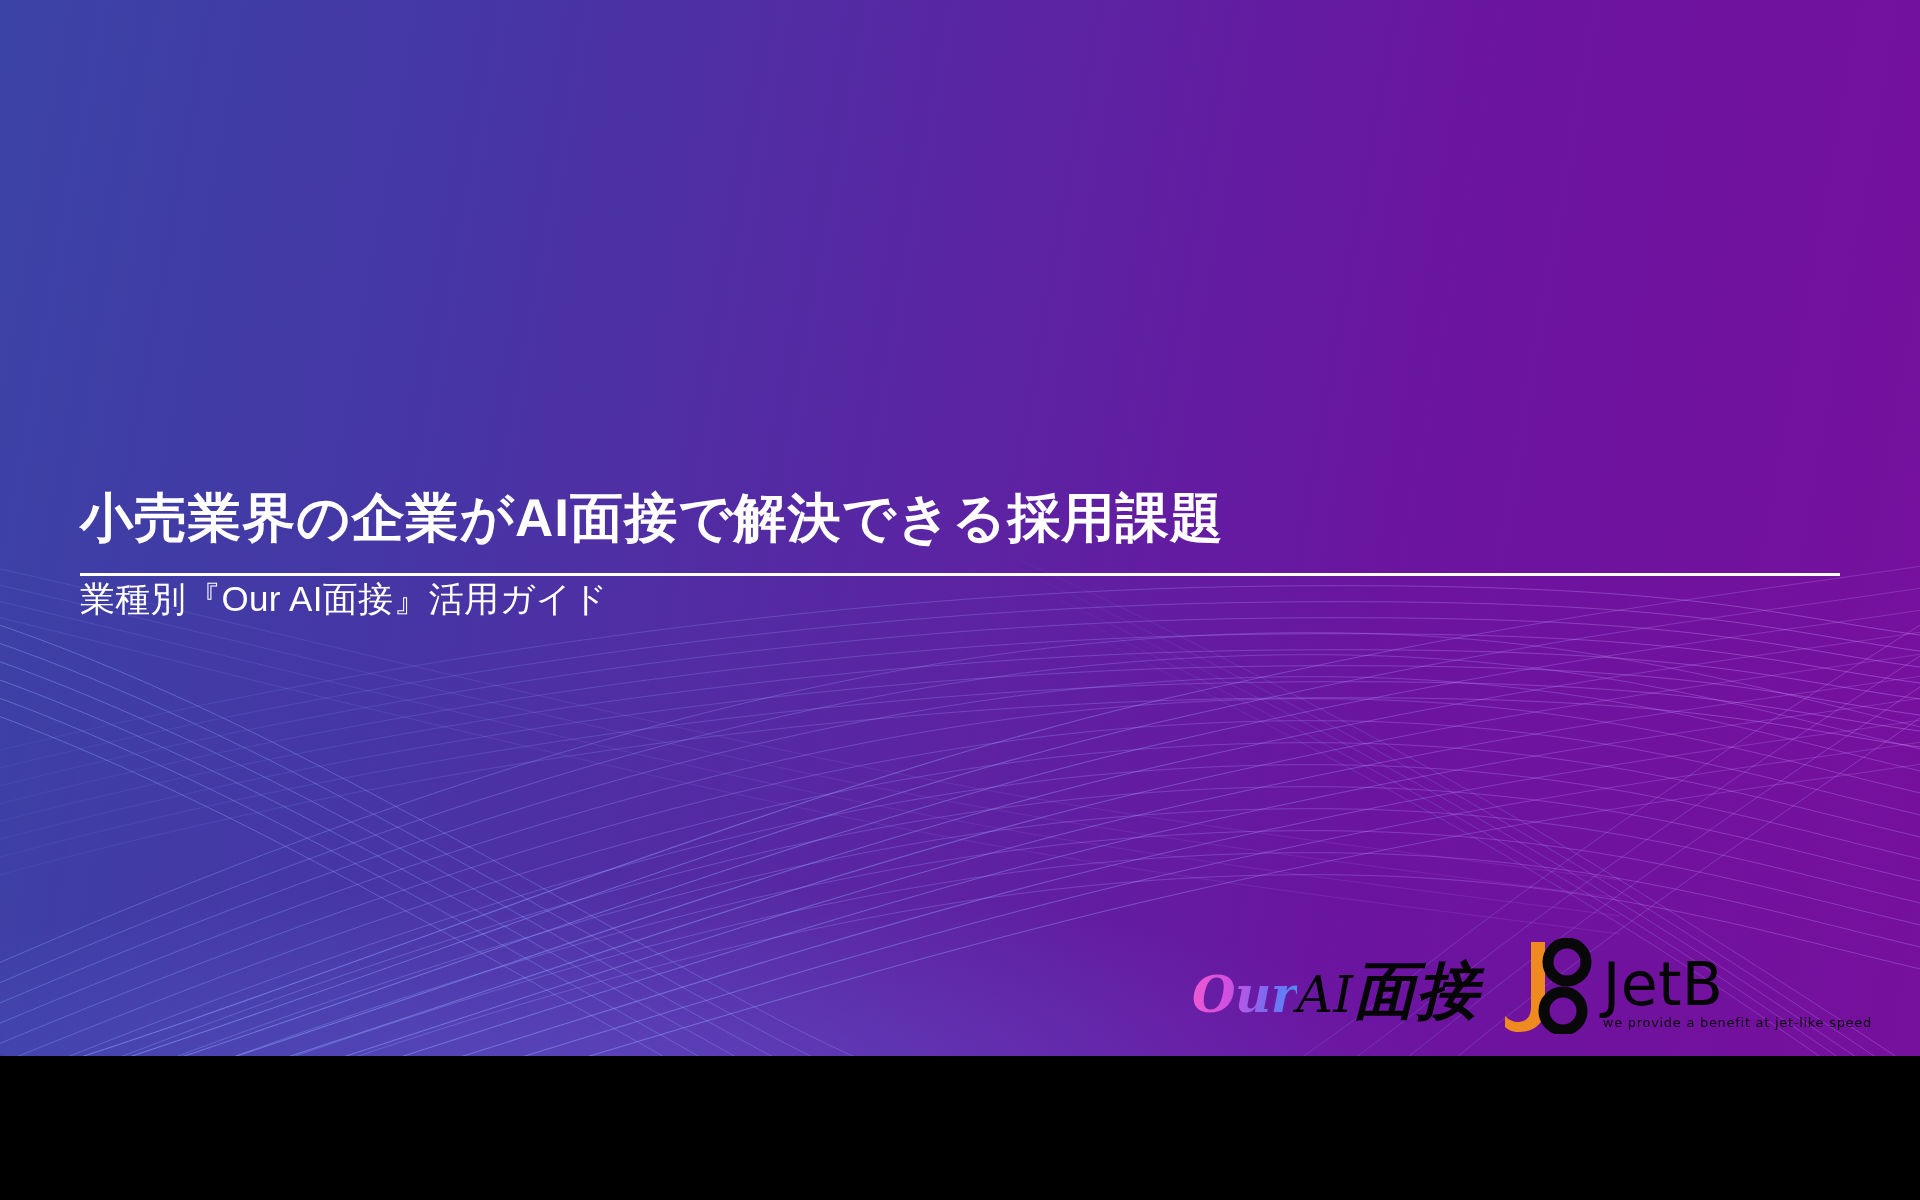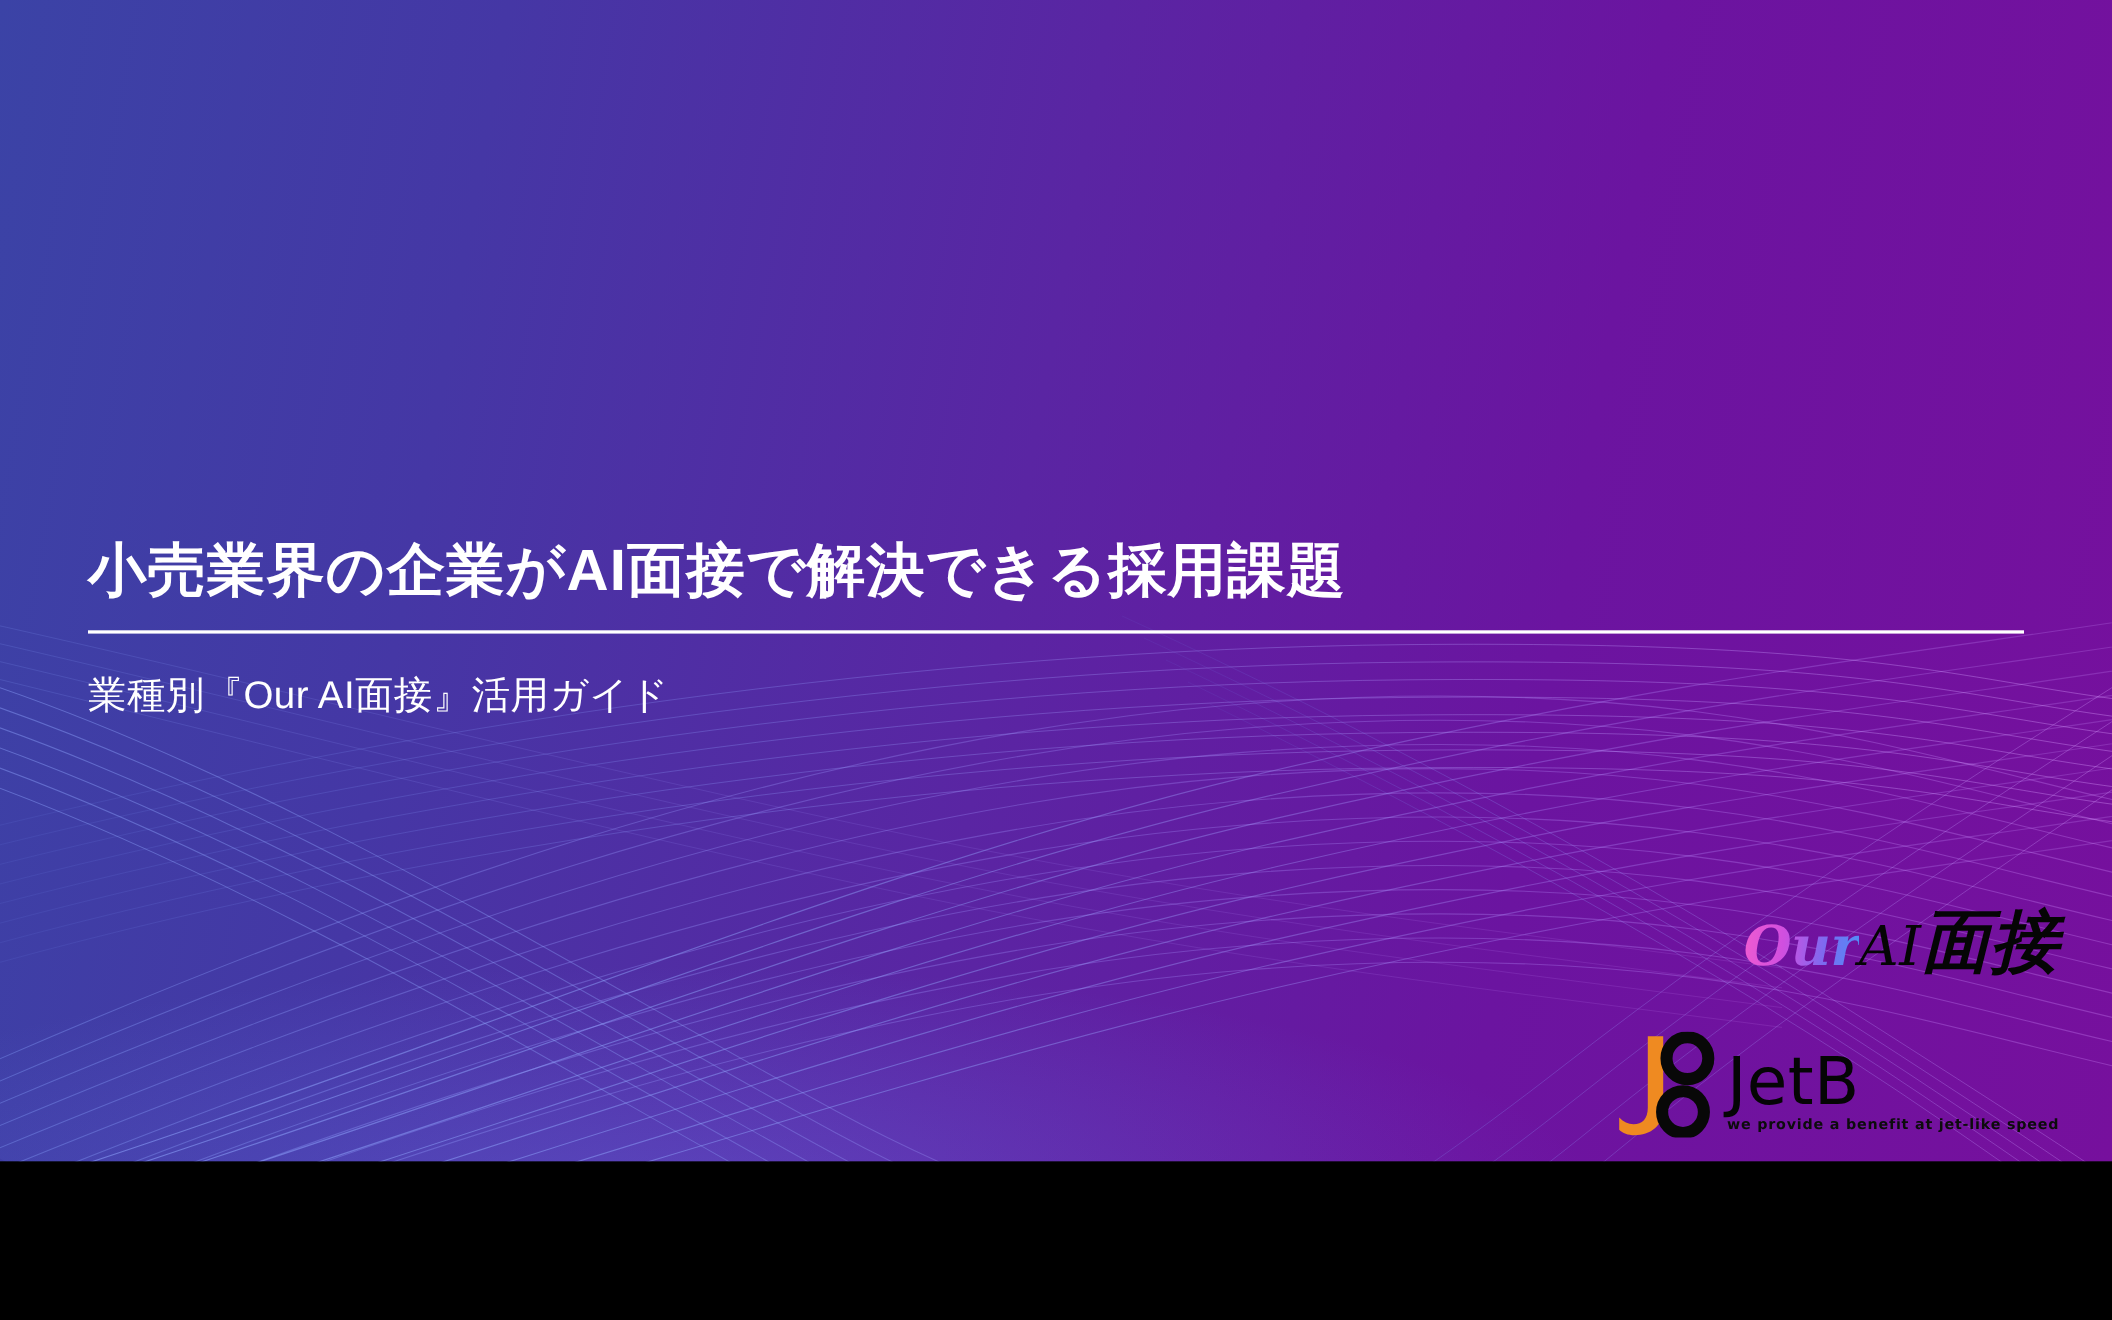--- a/index.html
+++ b/index.html
@@ -50,38 +50,36 @@
 
   .title-rule {
     margin-top: 22px;
     width: 1760px;
     height: 3px;
     background: #ffffff;
   }
 
   .slide-subtitle {
     margin: 0;
-    padding-top: 34px;
     color: #ffffff;
     font-size: 35px;
     font-weight: 400;
     letter-spacing: 0.01em;
     line-height: 1.3;
     white-space: nowrap;
   }
 
   
   .logo-bar {
     position: absolute;
     right: 48px;
     bottom: 22px;
     display: flex;
     align-items: flex-end;
-    gap: 38px;
-    flex-direction: column;
+    gap: 22px;
   }
 
   .logo-ourai {
     display: flex;
     align-items: baseline;
     font-style: italic;
     line-height: 1;
     padding-bottom: 12px;
   }
   .logo-ourai .word-our {
@@ -132,21 +130,21 @@
     font-family: "DejaVu Sans", sans-serif;
     font-size: 60px;
     font-weight: 400;
     color: #050505;
     line-height: 0.95;
     letter-spacing: 0.005em;
   }
   .jetb-tagline {
     font-family: "DejaVu Sans", sans-serif;
     font-size: 13px;
-    font-weight: 700;
+    font-weight: 400;
     color: #0c0c0c;
     letter-spacing: 0.055em;
     white-space: nowrap;
     margin-top: 2px;
     text-align: center;
   }
 </style>
 </head>
 <body>
 

